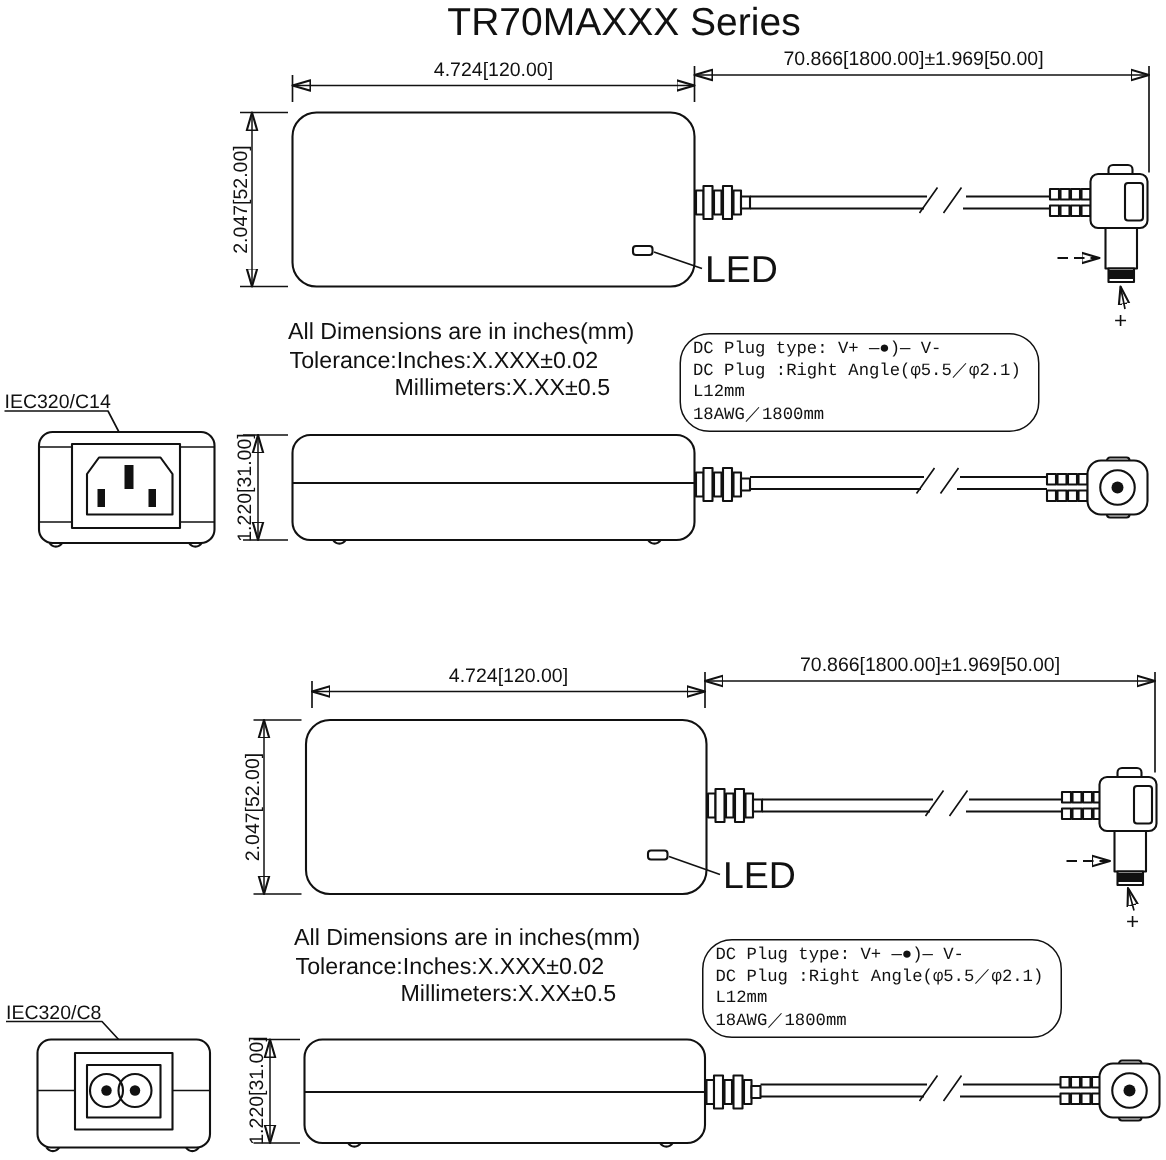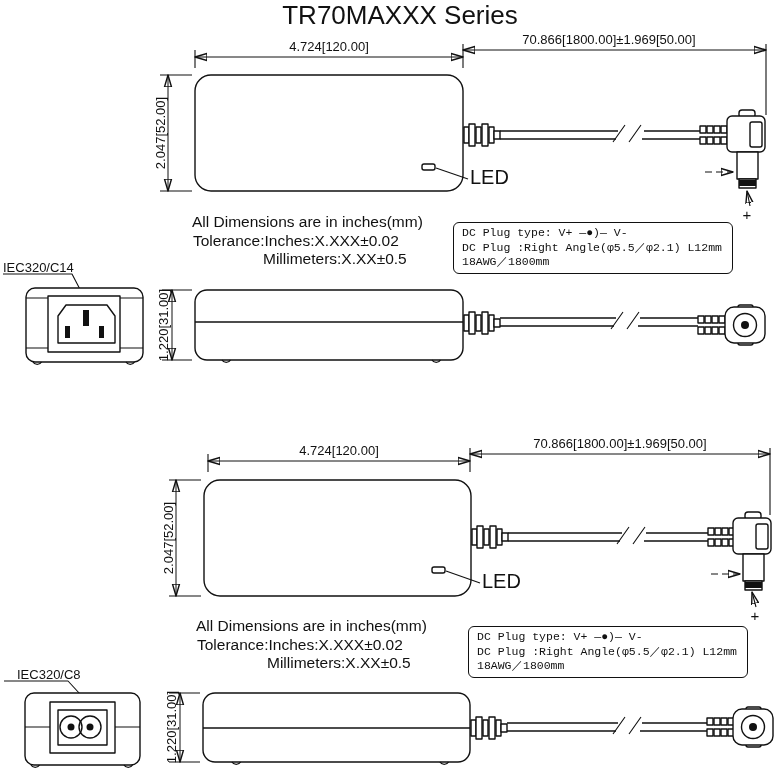--- a/index.html
+++ b/index.html
@@ -12,24 +12,24 @@
   #art .dark{fill:#111;stroke:none;}
   #art .thin{stroke-width:1.1;}
   #art .dim{stroke-width:1;}
   #art .dash{stroke-width:1.2;stroke-dasharray:7 4;}
   .t{position:absolute;white-space:nowrap;color:#111;}
   .c{transform:translate(-50%,-50%);}
   .rot{transform:translate(-50%,-50%) rotate(-90deg);}
   .title{font-size:26px;}
   .dimtxt{font-size:13px;}
   .tol{font-size:15.5px;}
-  .led{font-size:20px;}
+  .led{font-size:25px;}
   .iec{font-size:13px;font-weight:normal;}
   .plus{font-size:15px;}
-  .notebox{position:absolute;width:280px;border:1.4px solid #111;border-radius:6px;
+  .notebox{position:absolute;width:240px;border:1.4px solid #111;border-radius:20px;
            padding:3px 8px;box-sizing:border-box;background:#fff;
            font-family:"Liberation Mono","DejaVu Sans Mono",monospace;
            font-size:11.5px;line-height:14.5px;}
 </style>
 </head>
 <body>
 
 <div id="root">
 
 <svg id="art" width="777" height="773" viewBox="0 0 777 773">
@@ -164,21 +164,21 @@
     <use href="#comb" x="471" y="717"></use>
     <use href="#grid8" x="707" y="718"></use>
     <g transform="translate(733,707)">
           <use href="#plugend"></use>
         </g>
     <use href="#foot" x="232" y="762"></use>
         <use href="#foot" x="440" y="762"></use>
   </g>
 </svg>
 
-<div class="t c title" style="left:400px;top:15px">TR70MAXXX Series</div>
+<div class="t c title" style="left:416px;top:15px">TR70MAXXX Series</div>
 <div class="t c dimtxt" style="left:329px;top:46px">4.724[120.00]</div>
 <div class="t c dimtxt" style="left:609px;top:39px">70.866[1800.00]±1.969[50.00]</div>
 <div class="t rot dimtxt" style="left:160px;top:133px">2.047[52.00]</div>
 <div class="t rot dimtxt" style="left:163px;top:325px">1.220[31.00]</div>
 <div class="t led" style="left:470px;top:166px">LED</div>
 <div class="t c plus" style="left:747px;top:214px">+</div>
 <div class="t iec" style="left:3px;top:260px">IEC320/C14</div>
 <div class="t tol" style="left:192px;top:213px">All Dimensions are in inches(mm)</div>
 <div class="t tol" style="left:193px;top:232px">Tolerance:Inches:X.XXX±0.02</div>
 <div class="t tol" style="left:263px;top:250px">Millimeters:X.XX±0.5</div>
@@ -187,21 +187,21 @@
   <div>DC Plug :Right Angle(φ5.5／φ2.1) L12mm</div>
   <div>18AWG／1800mm</div>
 </div>
 
 <div class="t c dimtxt" style="left:339px;top:450px">4.724[120.00]</div>
 <div class="t c dimtxt" style="left:620px;top:443px">70.866[1800.00]±1.969[50.00]</div>
 <div class="t rot dimtxt" style="left:168px;top:538px">2.047[52.00]</div>
 <div class="t rot dimtxt" style="left:171px;top:727px">1.220[31.00]</div>
 <div class="t led" style="left:482px;top:570px">LED</div>
 <div class="t c plus" style="left:755px;top:615px">+</div>
-<div class="t iec" style="left:17px;top:667px">IEC320/C8</div>
+<div class="t iec" style="left:4px;top:667px">IEC320/C8</div>
 <div class="t tol" style="left:196px;top:617px">All Dimensions are in inches(mm)</div>
 <div class="t tol" style="left:197px;top:636px">Tolerance:Inches:X.XXX±0.02</div>
 <div class="t tol" style="left:267px;top:654px">Millimeters:X.XX±0.5</div>
 <div class="notebox" style="left:468px;top:626px">
   <div>DC Plug type: V+ —●)— V-</div>
   <div>DC Plug :Right Angle(φ5.5／φ2.1) L12mm</div>
   <div>18AWG／1800mm</div>
 </div>
 
 </div>

